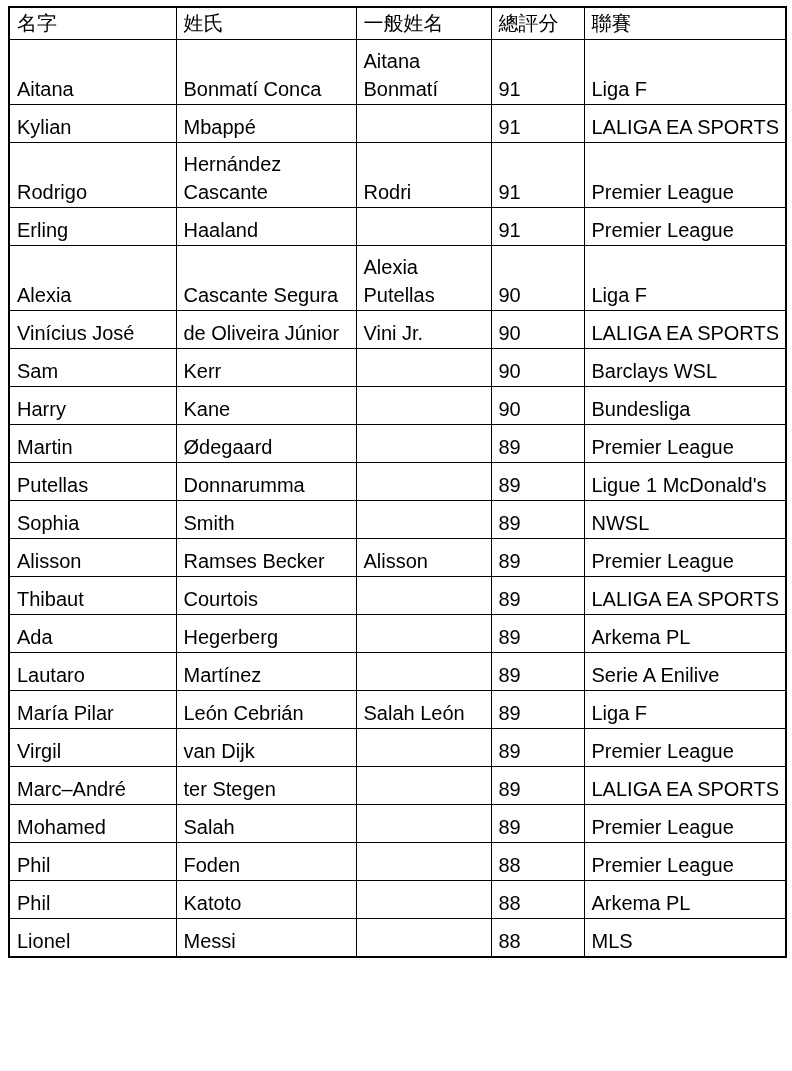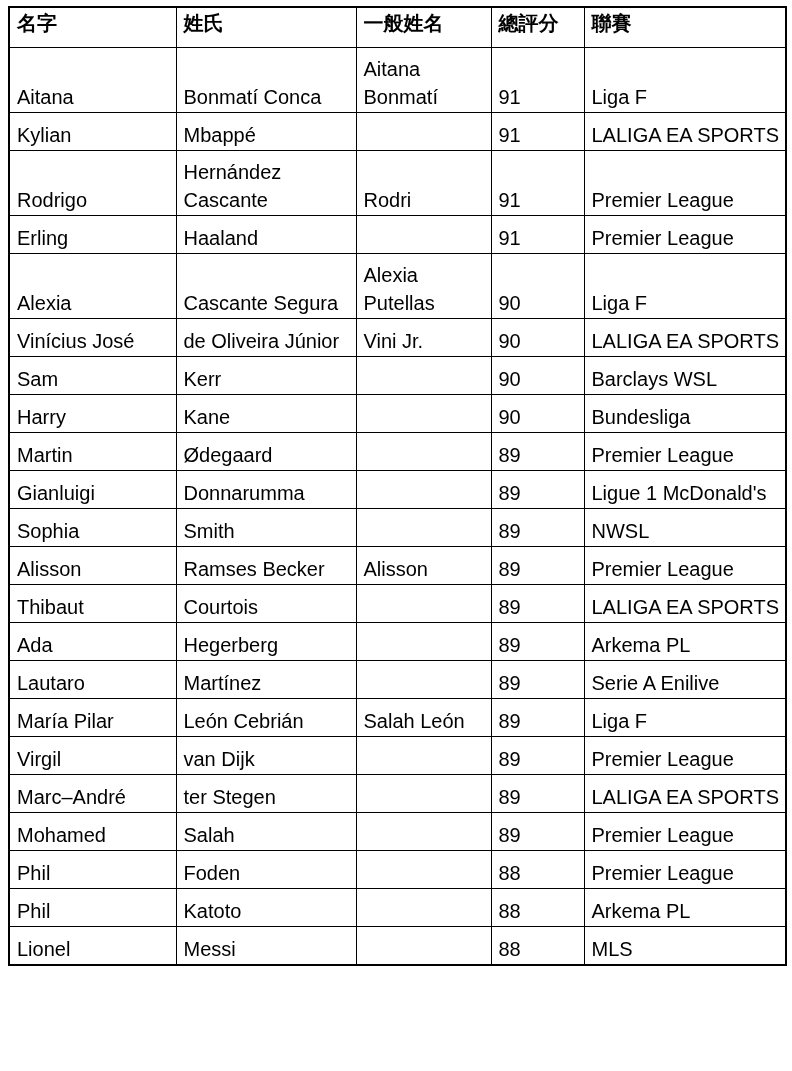--- a/index.html
+++ b/index.html
@@ -24,24 +24,24 @@
   col.c5 { width: 202px; }
   th, td {
     border: 1px solid #000000;
     vertical-align: bottom;
     text-align: left;
     font-size: 20px;
     padding: 3px 6px 1px 7px;
     overflow: hidden;
   }
   th {
-    font-weight: bold;
+    font-weight: normal;
     line-height: 24px;
     height: 30px;
-    padding-bottom: 12px;
+    padding-bottom: 4px;
     white-space: nowrap;
   }
   td { line-height: 28px; }
   tbody tr { height: 38px; }
   tbody tr.tall { height: 65px; }
   td:nth-child(1), td:nth-child(4), td:nth-child(5) { white-space: nowrap; }
 </style>
 </head>
 <body>
 
@@ -120,21 +120,21 @@
       <td>Bundesliga</td>
     </tr>
     <tr>
       <td>Martin</td>
       <td>Ødegaard</td>
       <td></td>
       <td>89</td>
       <td>Premier League</td>
     </tr>
     <tr>
-      <td>Gianluigi</td>
+      <td>Putellas</td>
       <td>Donnarumma</td>
       <td></td>
       <td>89</td>
       <td>Ligue 1 McDonald's</td>
     </tr>
     <tr>
       <td>Sophia</td>
       <td>Smith</td>
       <td></td>
       <td>89</td>

